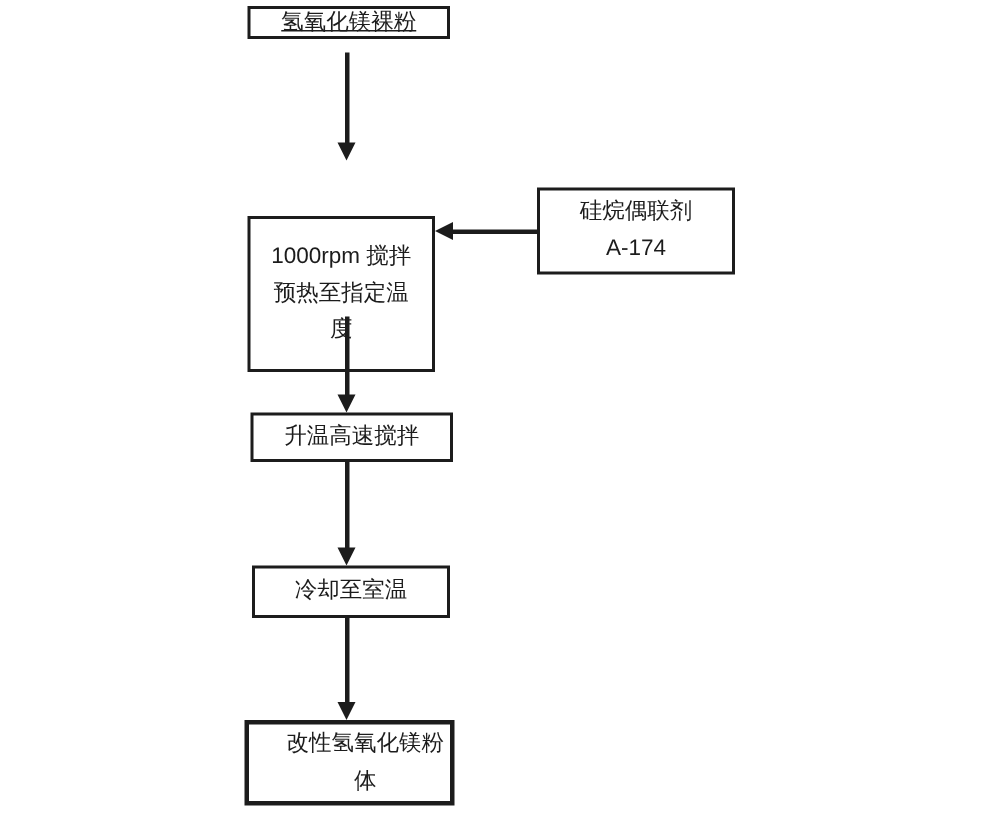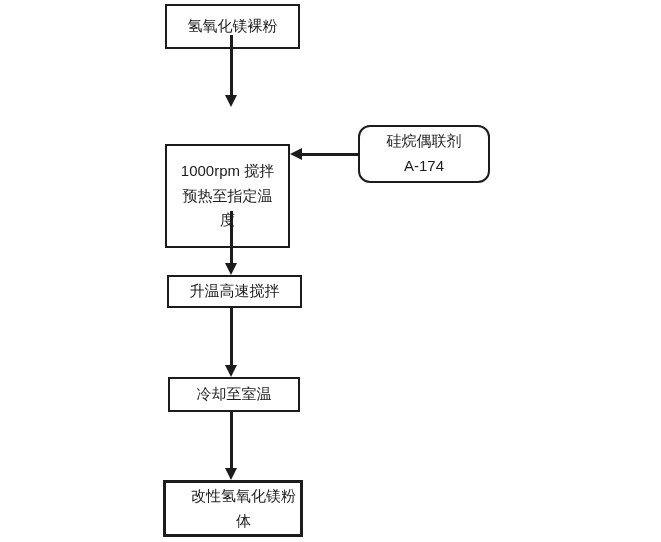--- a/index.html
+++ b/index.html
@@ -26,23 +26,23 @@
     text-align: center;
     font-size: 15px;
     color: #1c1c1c;
   }
   .node .lbl {
     white-space: pre-line;
     line-height: 1.65;
     display: block;
     width: 100%;
   }
-  #n-raw     { left: 165px; top: 4px;   width: 135px; height: 45px; }
+  #n-raw     { left: 165px; top: 4px;   width: 135px; height: 22px; text-decoration: underline; }
   #n-preheat { left: 165px; top: 107px; width: 125px; height: 104px; margin-top: 37px; }
-  #n-silane  { left: 358px; top: 125px; width: 132px; height: 58px; border-radius: 12px; }
+  #n-silane  { left: 358px; top: 125px; width: 132px; height: 58px; }
   #n-heat    { left: 167px; top: 275px; width: 135px; height: 33px; }
   #n-cool    { left: 168px; top: 377px; width: 132px; height: 35px; }
   #n-product { left: 163px; top: 480px; width: 140px; height: 57px; border-width: 3px; padding-left: 21px; }
 
   .shaft-v {
     position: absolute;
     width: 3px;
     background: #1c1c1c;
   }
   .shaft-h {

